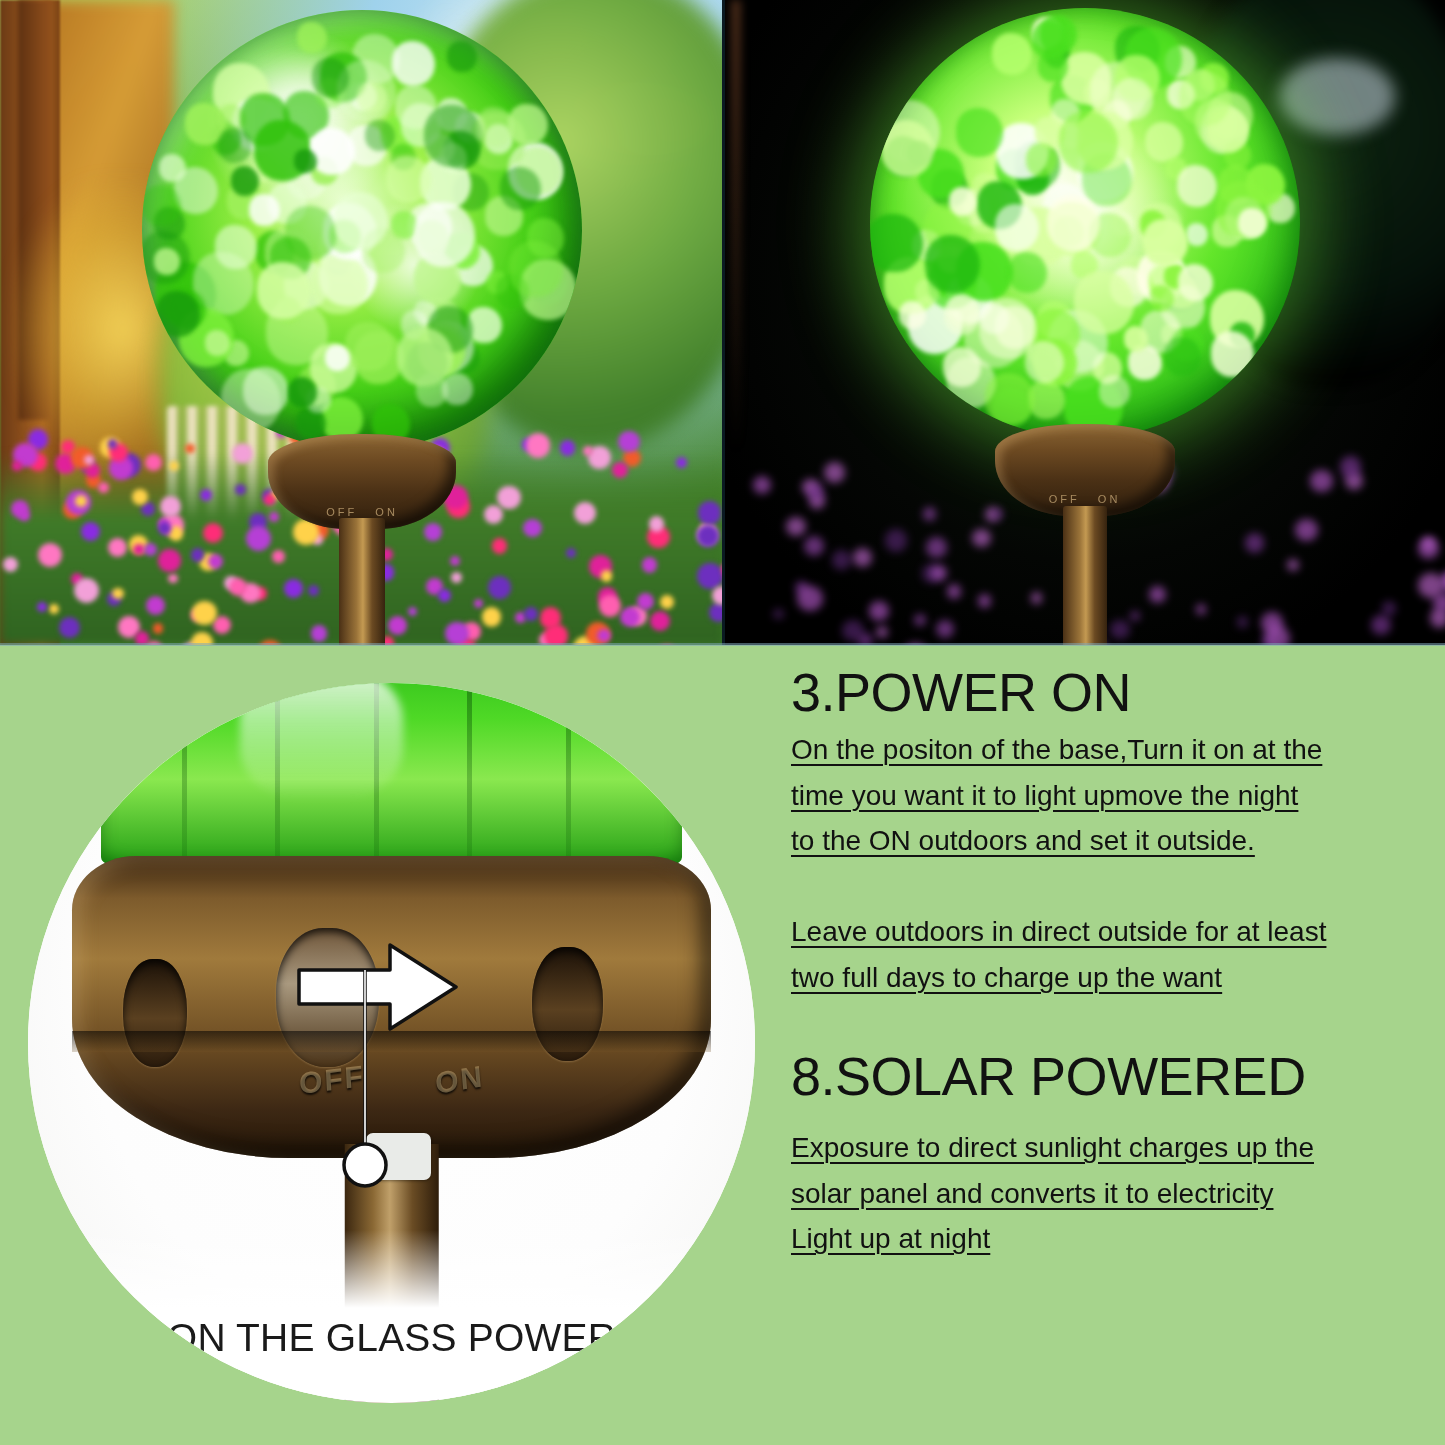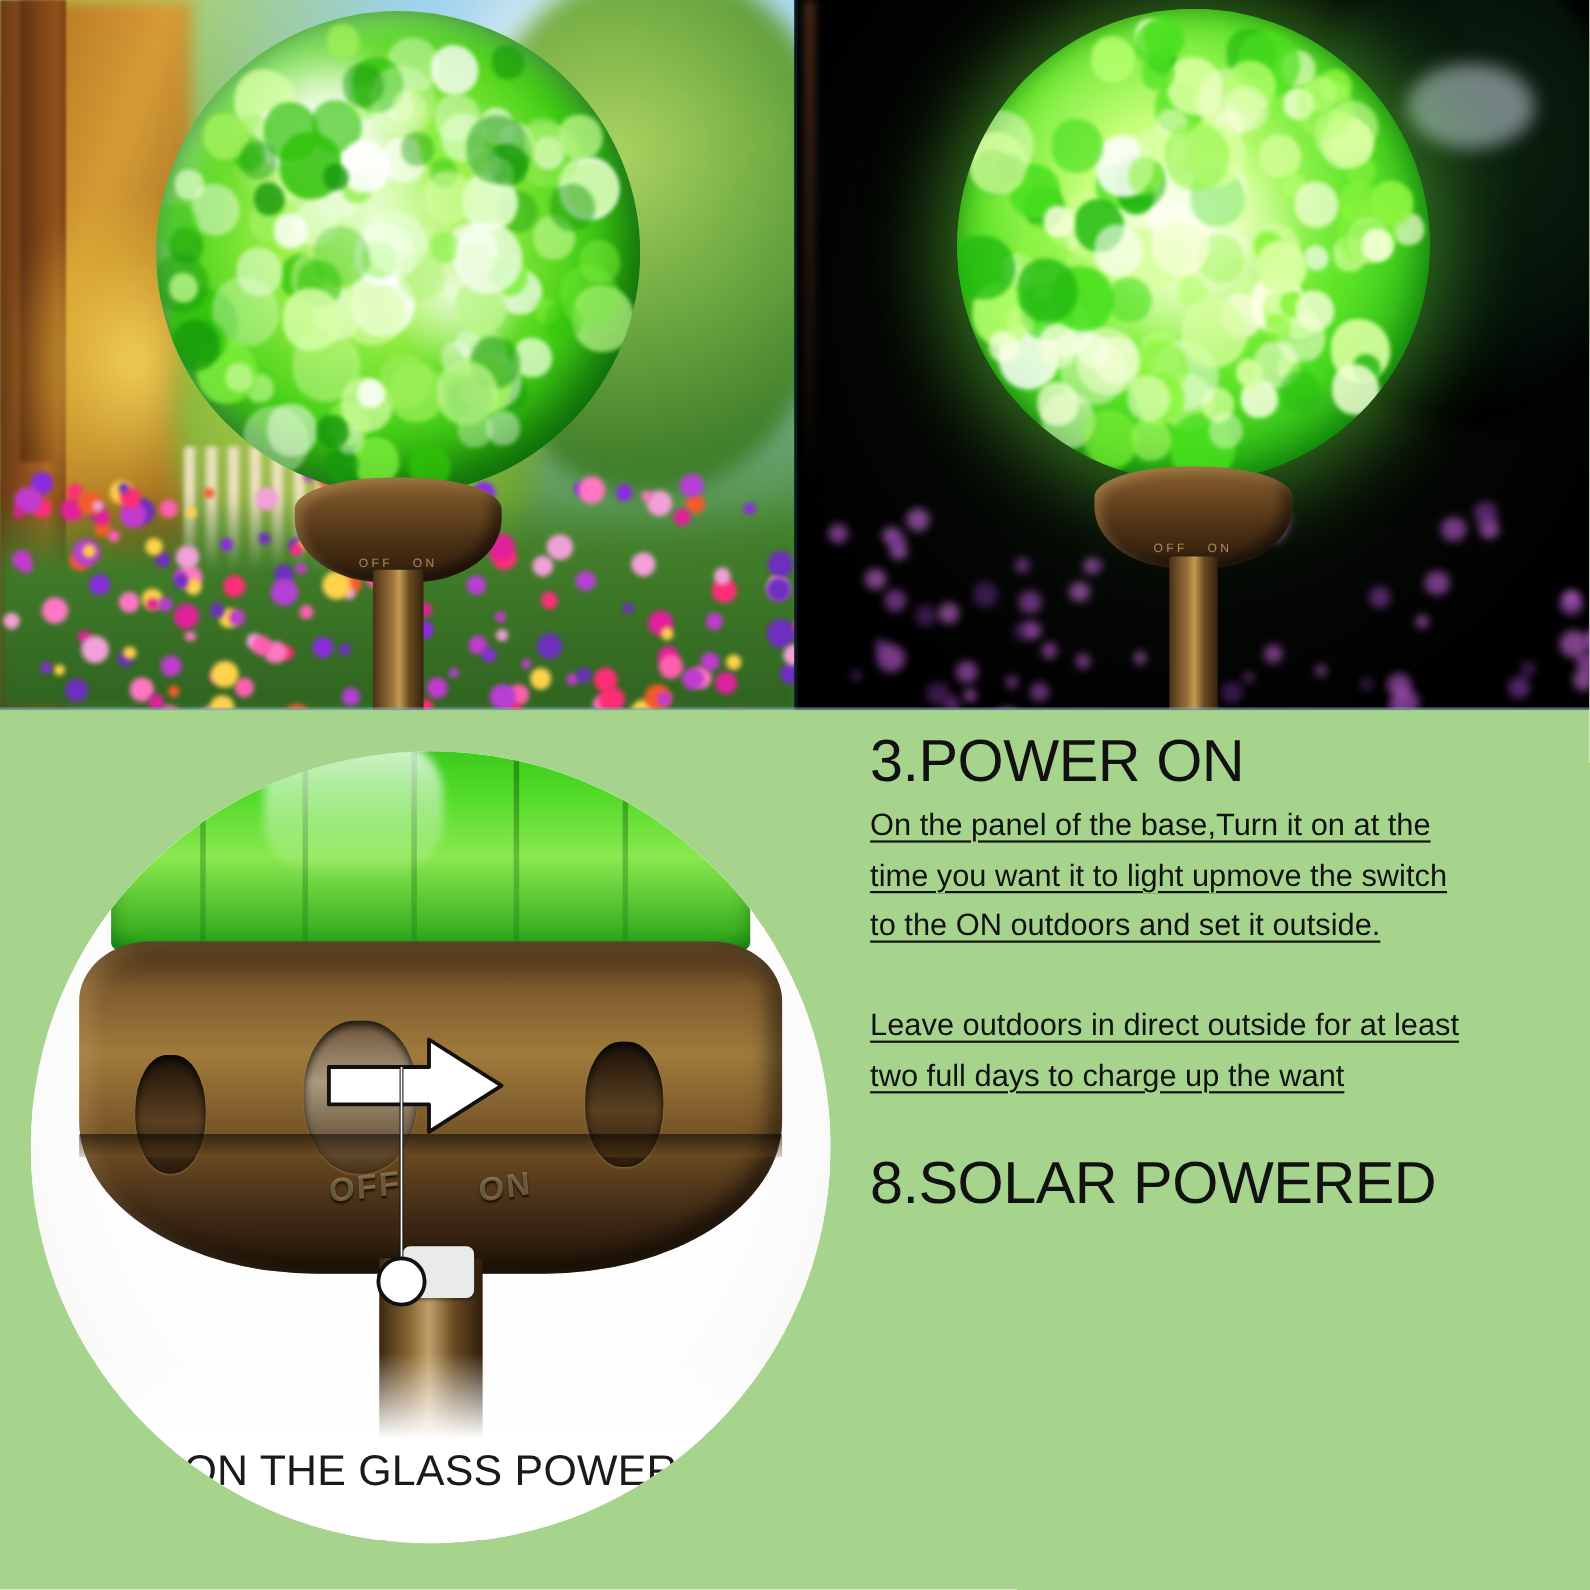--- a/index.html
+++ b/index.html
@@ -749,32 +749,37 @@
       <div class="circle-caption">
         <div>ON THE GLASS POWER</div>
       </div>
     </div>
 
     <div class="steps">
 
       <div class="step s1">
         <h2 class="step-title">3.POWER ON</h2>
         <p class="step-body">
-          <span>On the panel of the base,Turn it on at the</span><br>
-          <span>time you want it to light upmove the switch</span><br>
+          <span>On the positon of the base,Turn it on at the</span><br>
+          <span>time you want it to light upmove the night</span><br>
           <span>to the ON outdoors and set it outside.</span>
         </p>
       </div>
 
       <div class="step s2">
         <p class="step-body">
           <span>Leave outdoors in direct outside for at least</span><br>
           <span>two full days to charge up the want</span>
         </p>
       </div>
 
       <div class="step s3">
         <h2 class="step-title">8.SOLAR POWERED</h2>
+        <p class="step-body">
+          <span>Exposure to direct sunlight charges up the</span><br>
+          <span>solar panel and converts it to electricity</span><br>
+          <span>Light up at night</span>
+        </p>
       </div>
 
     </div>
   </div>
 </div>
 
 </body></html>

